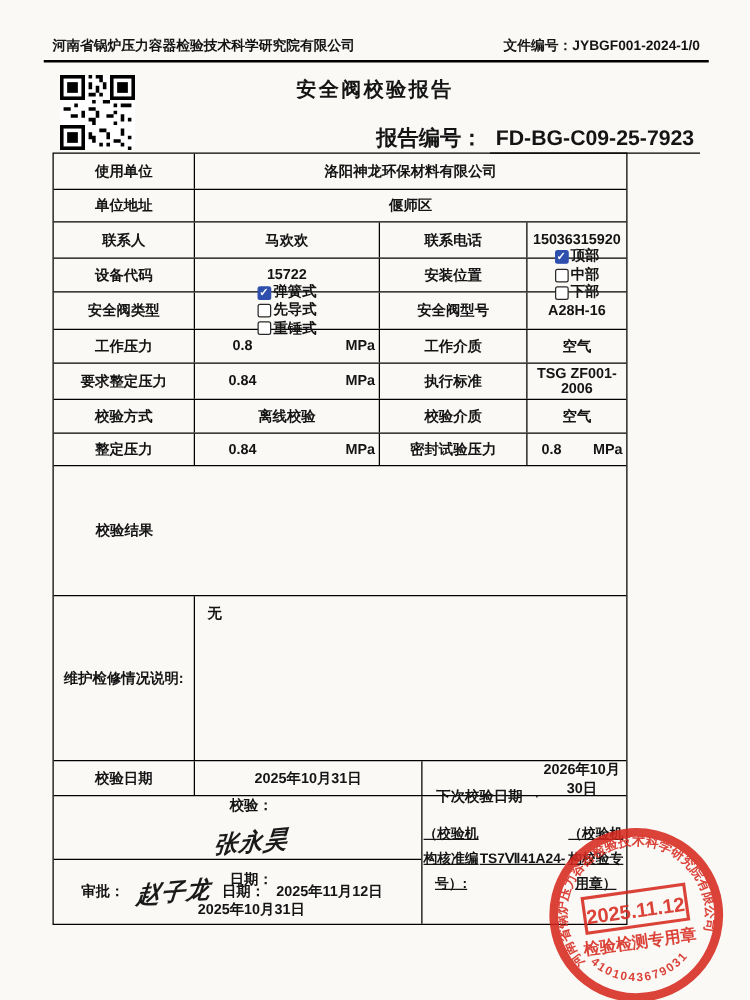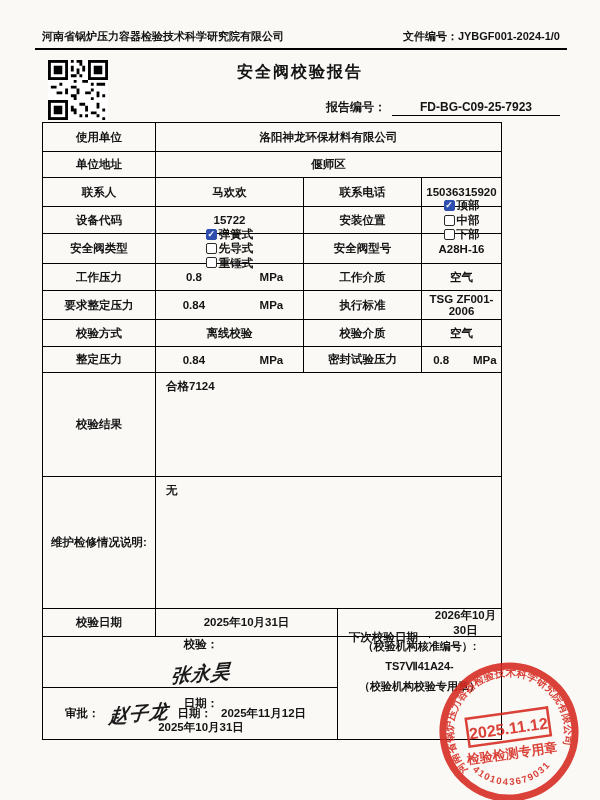--- a/index.html
+++ b/index.html
@@ -7,53 +7,53 @@
   body { font-family:"Liberation Sans", sans-serif; background:#f7f6f3; color:#141414; }
   .page { position:relative; width:600px; height:800px; overflow:hidden; background:#faf9f6; }
 
   
   .hdr { position:absolute; top:29px; left:42px; right:40px; display:flex; justify-content:space-between; align-items:baseline; font-size:11px; font-weight:700; }
   .hdr-rule { position:absolute; top:48px; left:35px; right:33px; border-top:2.5px solid #000; }
 
   .qr { position:absolute; left:47px; top:60px; }
 
   .title { position:absolute; top:62px; left:0; right:0; text-align:center; font-size:16px; font-weight:700; letter-spacing:2px; }
-  .repno { position:absolute; top:99px; left:0; right:40px; text-align:right; font-size:12px; font-weight:700; }
+  .repno { position:absolute; top:99px; left:0; right:40px; text-align:right; font-size:17px; font-weight:700; }
   .repno .val { display:inline-block; min-width:168px; text-align:center; border-bottom:1.5px solid #000; padding-bottom:1px; margin-left:6px; }
 
   
   .ftable { position:absolute; top:122px; left:42px; width:460px; border:1.5px solid #000; background:transparent; }
   .trow { display:flex; border-bottom:1.5px solid #000; }
   .trow:last-child { border-bottom:none; }
   .c { border-right:1.5px solid #000; display:flex; align-items:center; justify-content:center; font-size:11.5px; font-weight:700; text-align:center; padding:1px 3px; }
   .c:last-child { border-right:none; }
   .w1 { flex:0 0 113px; } .w2 { flex:0 0 148px; } .w3 { flex:0 0 118px;text-align:center; }
   .w2b { flex:0 0 182px; } .w3b { flex:0 0 92px;margin-top:27px; } .wr { flex:1 1 auto; }
   .h29{height:29px} .h26{height:26px} .h27{height:27px} .h30{height:30px} .h28{height:28px}
   .h104{height:104px} .h132{height:132px}
   .top-left { align-items:flex-start; justify-content:flex-start; text-align:left; padding:6px 10px; }
 
   .pv { display:flex; width:100%; align-items:center; }
   .pv .num { flex:1.1; }
-  .pv .unit { flex:0.9; text-align:center; padding-left:14px; }
+  .pv .unit { flex:0.9; text-align:right; padding-left:14px; }
 
   
   .cbgroup { display:flex; flex-wrap:wrap; justify-content:center; align-items:center; line-height:1.25; }
   .opt { display:inline-flex; align-items:center; margin:0 12px; white-space:nowrap; }
   .cb { width:11px; height:11px; border:1.5px solid #2a2a2a; border-radius:2px; display:inline-flex; align-items:center; justify-content:center; margin-right:2px; background:#fff; color:transparent; font-size:9px; line-height:1; }
   .cb.checked { background:#2e4fae; border-color:#2e4fae; color:#fff; }
   .cb.checked::after { content:"✓"; font-weight:700; }
 
   
   .sigblock { display:flex; height:102px; }
   .sig-left { flex:0 0 295px; border-right:1.5px solid #000; display:flex; flex-direction:column; }
   .sig-row { height:51px; display:flex; align-items:center; padding-left:22px; gap:9px; font-size:11.5px; font-weight:700; }
   .sig-row.first { border-bottom:1.5px solid #000;flex-direction:column; }
   .sig { display:inline-block; font-family:"DejaVu Serif", serif; font-style:italic; font-weight:700; font-size:19px; transform:rotate(-5deg) skewX(-10deg); letter-spacing:1px; color:#1a1a1a; }
-  .sig-right { flex:1; display:flex; flex-direction:column; align-items:center; justify-content:flex-start; font-size:11px; font-weight:700; line-height:1.8; text-align:center; }
+  .sig-right { flex:1; display:flex; align-items:center; justify-content:flex-end; font-size:11px; font-weight:700; line-height:1.8; text-align:center;text-decoration:underline; }
 
   
   .stamp { position:absolute; left:424px; top:650px; z-index:6; }
 </style>
 </head>
 <body>
 
 <div class="page">
 
   <div class="hdr">
@@ -192,21 +192,20 @@
       <div class="c wr">
         <span class="pv">
             <span class="num">0.8</span>
             <span class="unit">MPa</span>
           </span>
       </div>
     </div>
 
     <div class="trow h104">
       <div class="c w1">校验结果</div>
-      <div class="c wr top-left">合格7124</div>
     </div>
 
     <div class="trow h132">
       <div class="c w1">维护检修情况说明:</div>
       <div class="c wr top-left">无</div>
     </div>
 
     <div class="trow h28">
       <div class="c w1">校验日期</div>
       <div class="c w2b">2025年10月31日</div>

